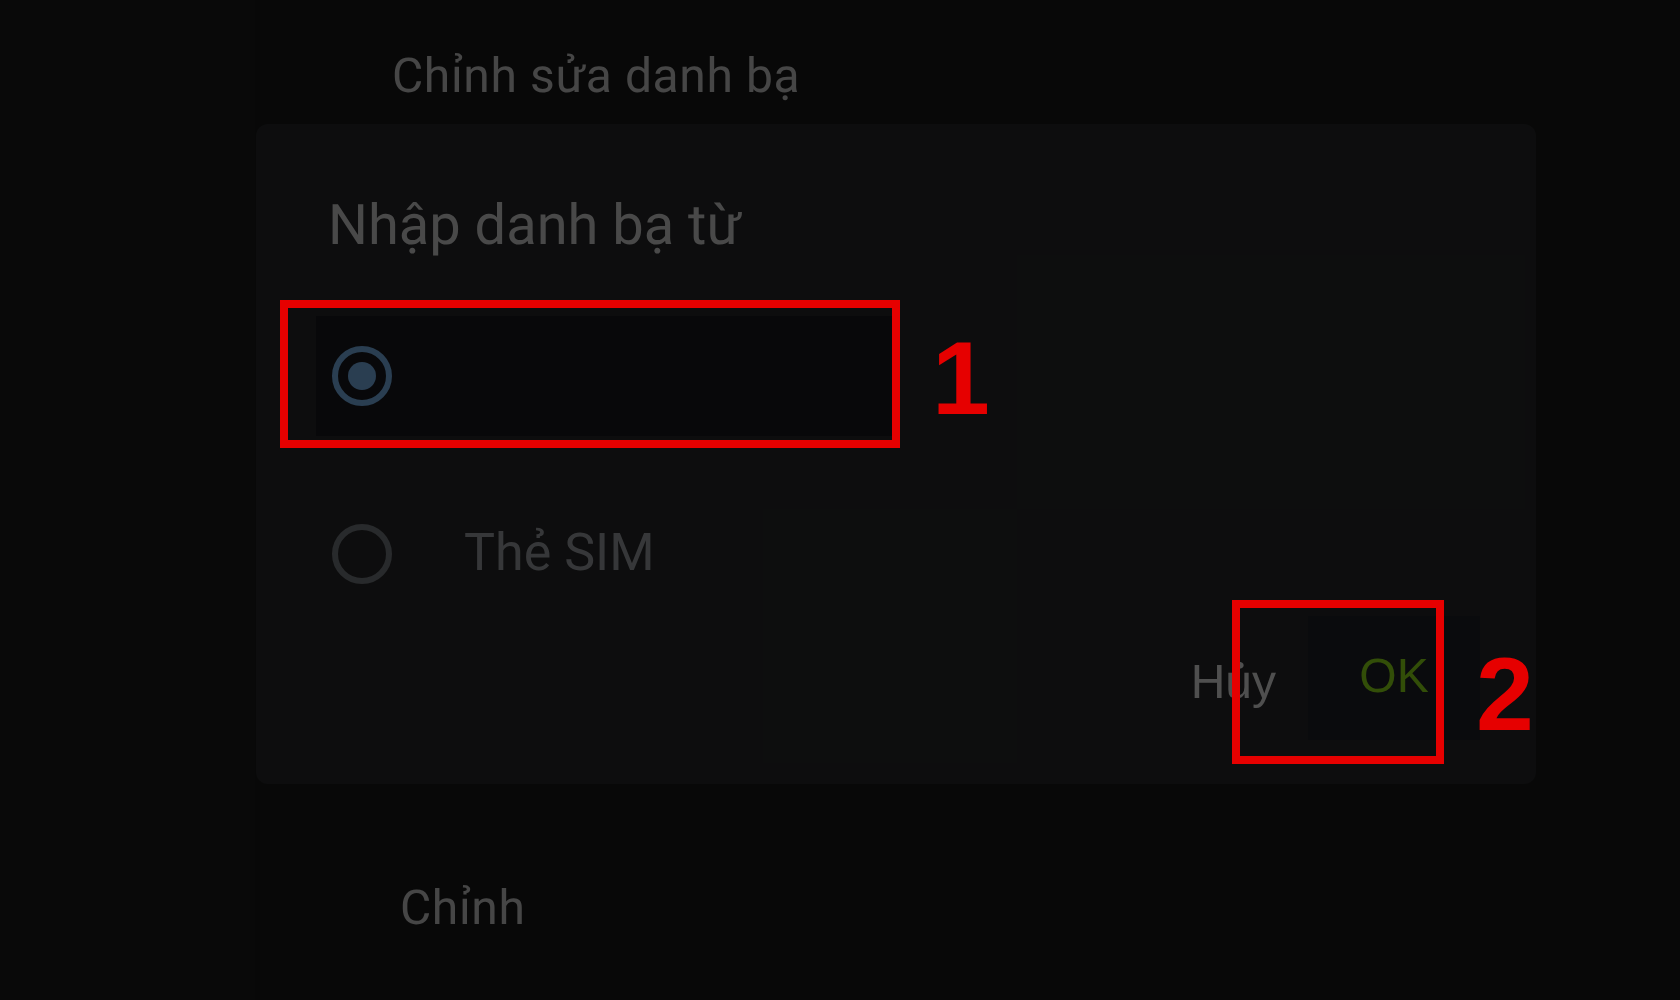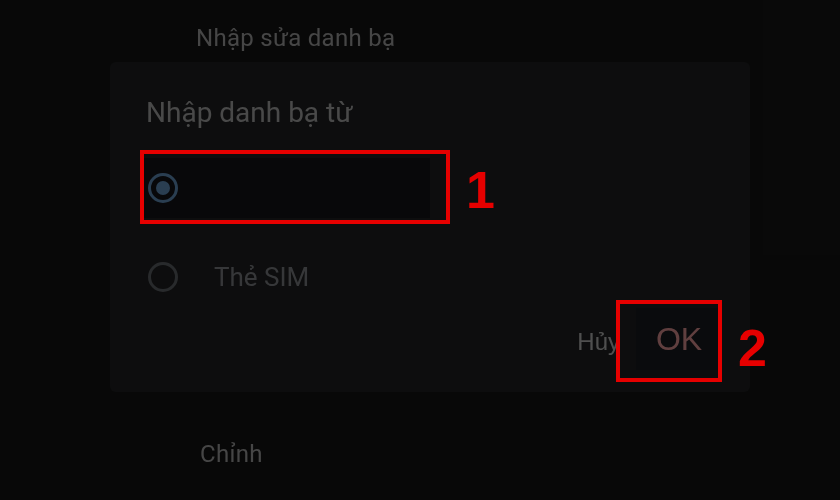--- a/index.html
+++ b/index.html
@@ -20,21 +20,21 @@
     position: absolute;
     color: #b8b8b8;
     font-size: 24px;
     letter-spacing: 0.3px;
   }
   .bg-menu-edit { left: 196px; top: 24px; }
   .bg-menu-import { left: 200px; top: 440px; }
 
   .dialog {
     position: absolute;
-    left: 110px; top: 62px;
+    left: 128px; top: 62px;
     width: 640px; height: 330px;
     background: #232426;
     border-radius: 6px;
   }
 
   .dialog-title {
     position: absolute;
     left: 36px; top: 34px;
     color: #bfbfbf;
     font-size: 28px;
@@ -80,24 +80,24 @@
   .btn {
     color: #cfcfcf;
     font-size: 24px;
     padding: 14px 16px;
     background: transparent;
     border: none;
     cursor: pointer;
   }
   .btn-ok {
     background: #1c1e22;
-    color: #fca5a5;
+    color: #84cc16;
     width: 86px; height: 62px;
     display: flex; align-items: center; justify-content: center;
-    font-size: 32px;
+    font-size: 24px;
   }
 
   .annotation-box {
     position: absolute;
     border: 4px solid #e60000;
     pointer-events: none;
   }
   .anno-1 { left: 140px; top: 150px; width: 310px; height: 74px; }
   .anno-2 { left: 616px; top: 300px; width: 106px; height: 82px; }
 
@@ -110,21 +110,21 @@
     pointer-events: none;
   }
   .num-1 { left: 466px; top: 160px; }
   .num-2 { left: 738px; top: 318px; }
 </style>
 </head>
 <body>
 
 <div class="screen">
 
-  <div class="bg-menu-item bg-menu-edit">Nhập sửa danh bạ</div>
+  <div class="bg-menu-item bg-menu-edit">Chỉnh sửa danh bạ</div>
   <div class="bg-menu-item bg-menu-import">Chỉnh</div>
 
   <div class="dialog">
     <div class="dialog-title">Nhập danh bạ từ</div>
 
     <div class="radio-row row-vcf">
       <span class="radio-outer selected">
         <span class="radio-inner"></span>
       </span>
     </div>

